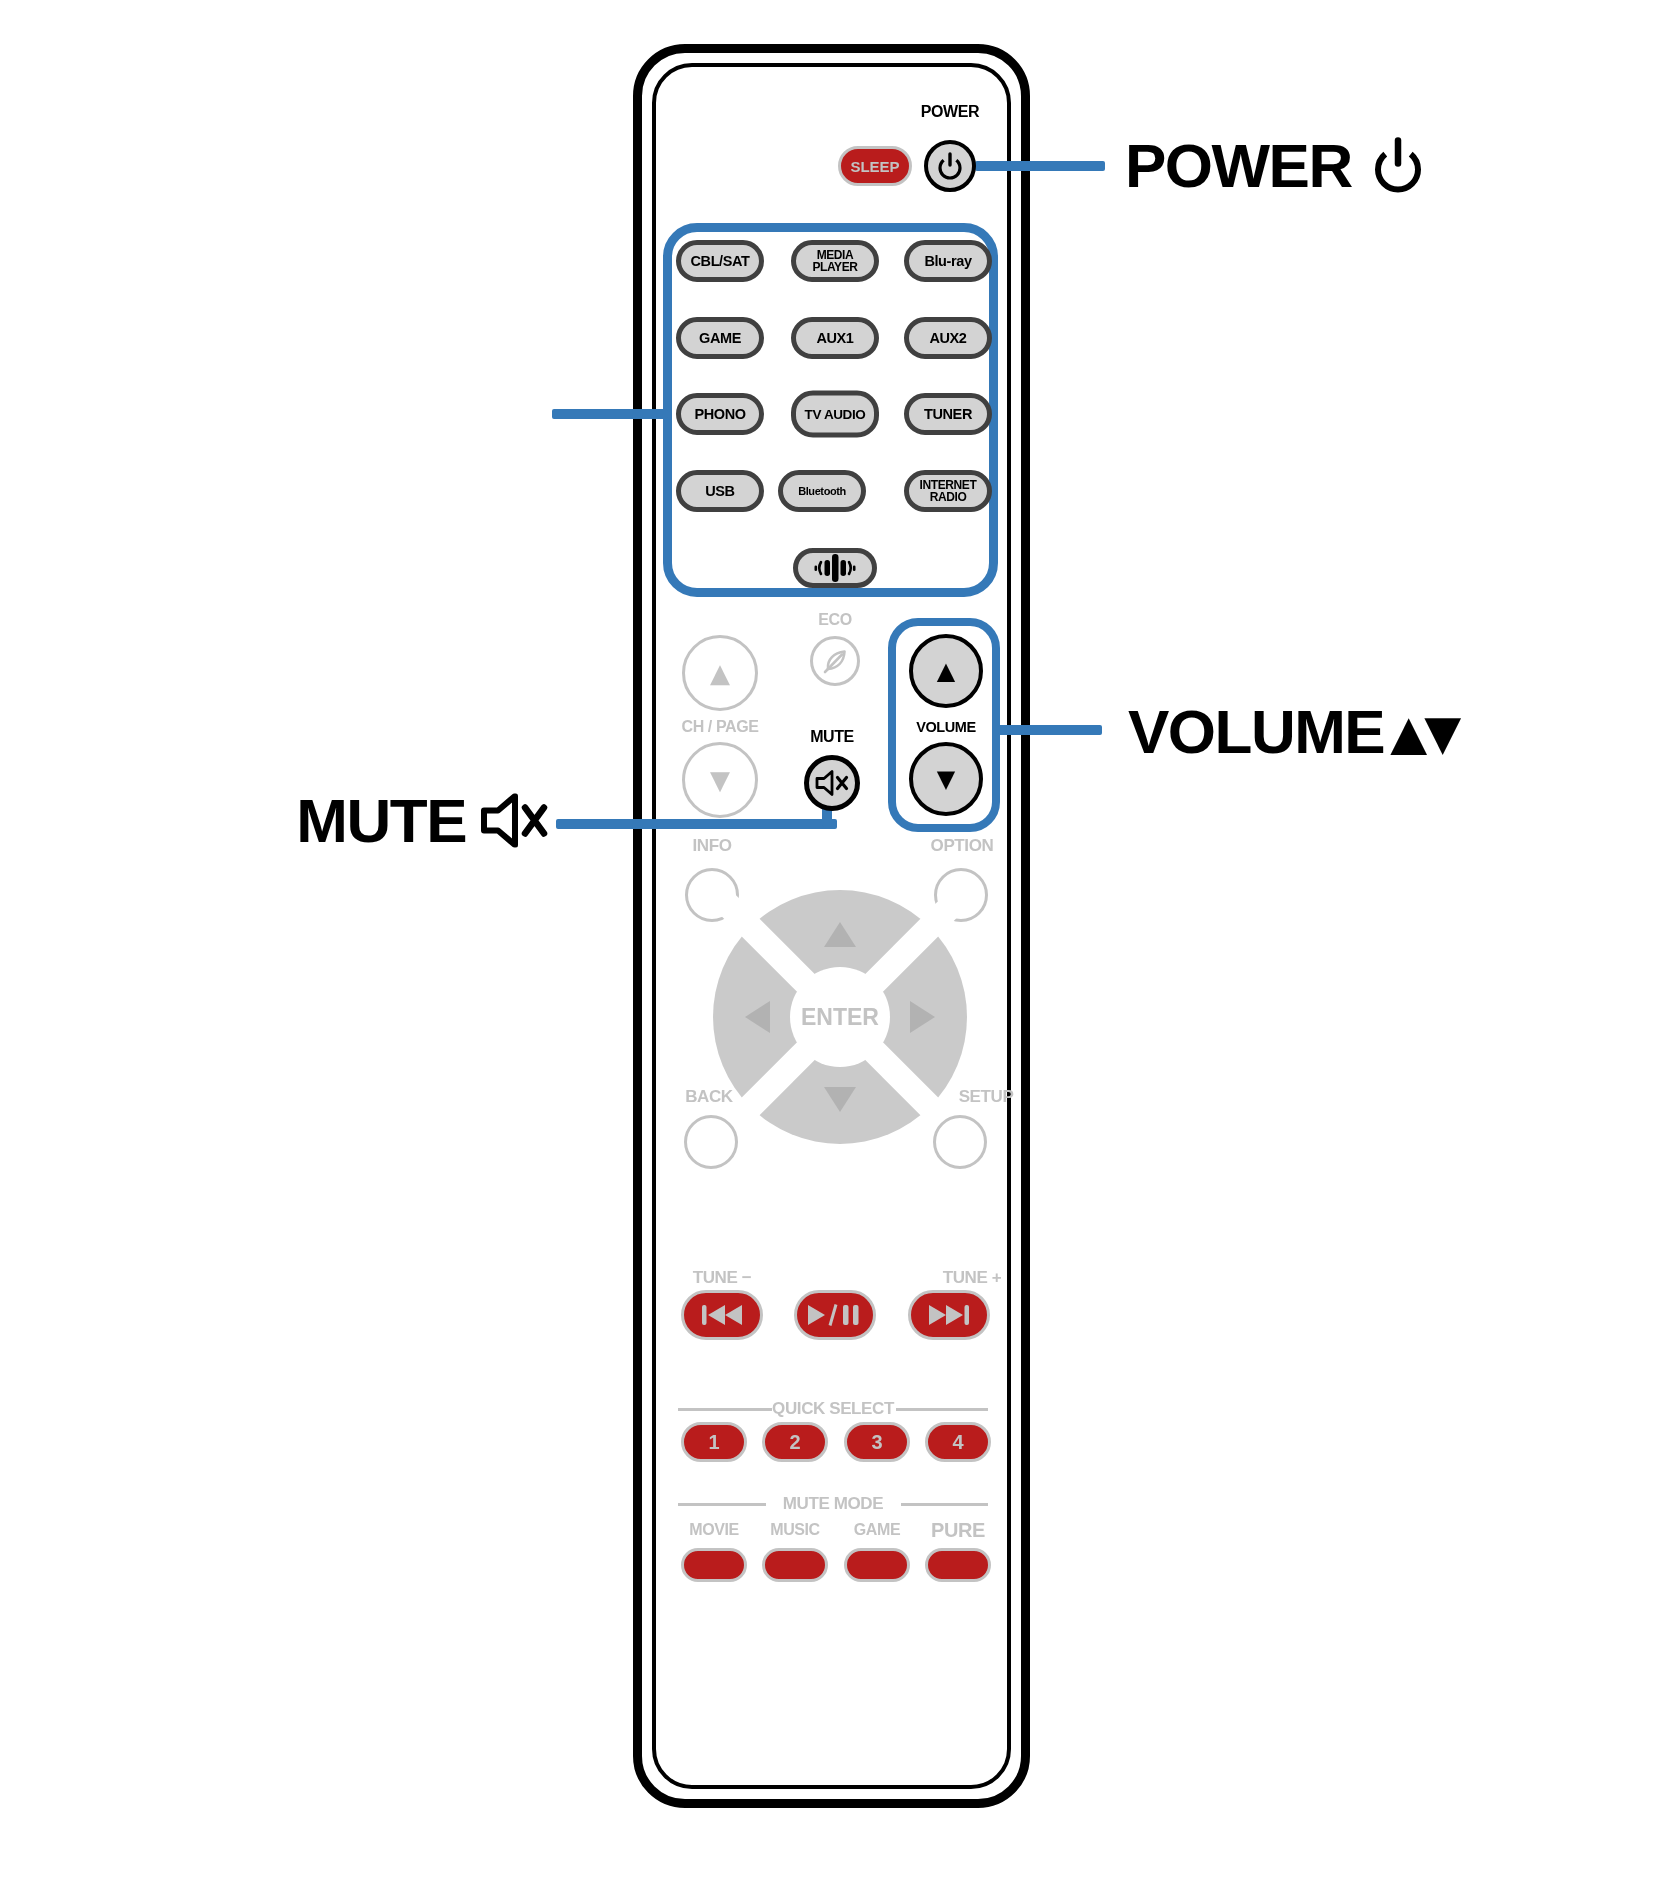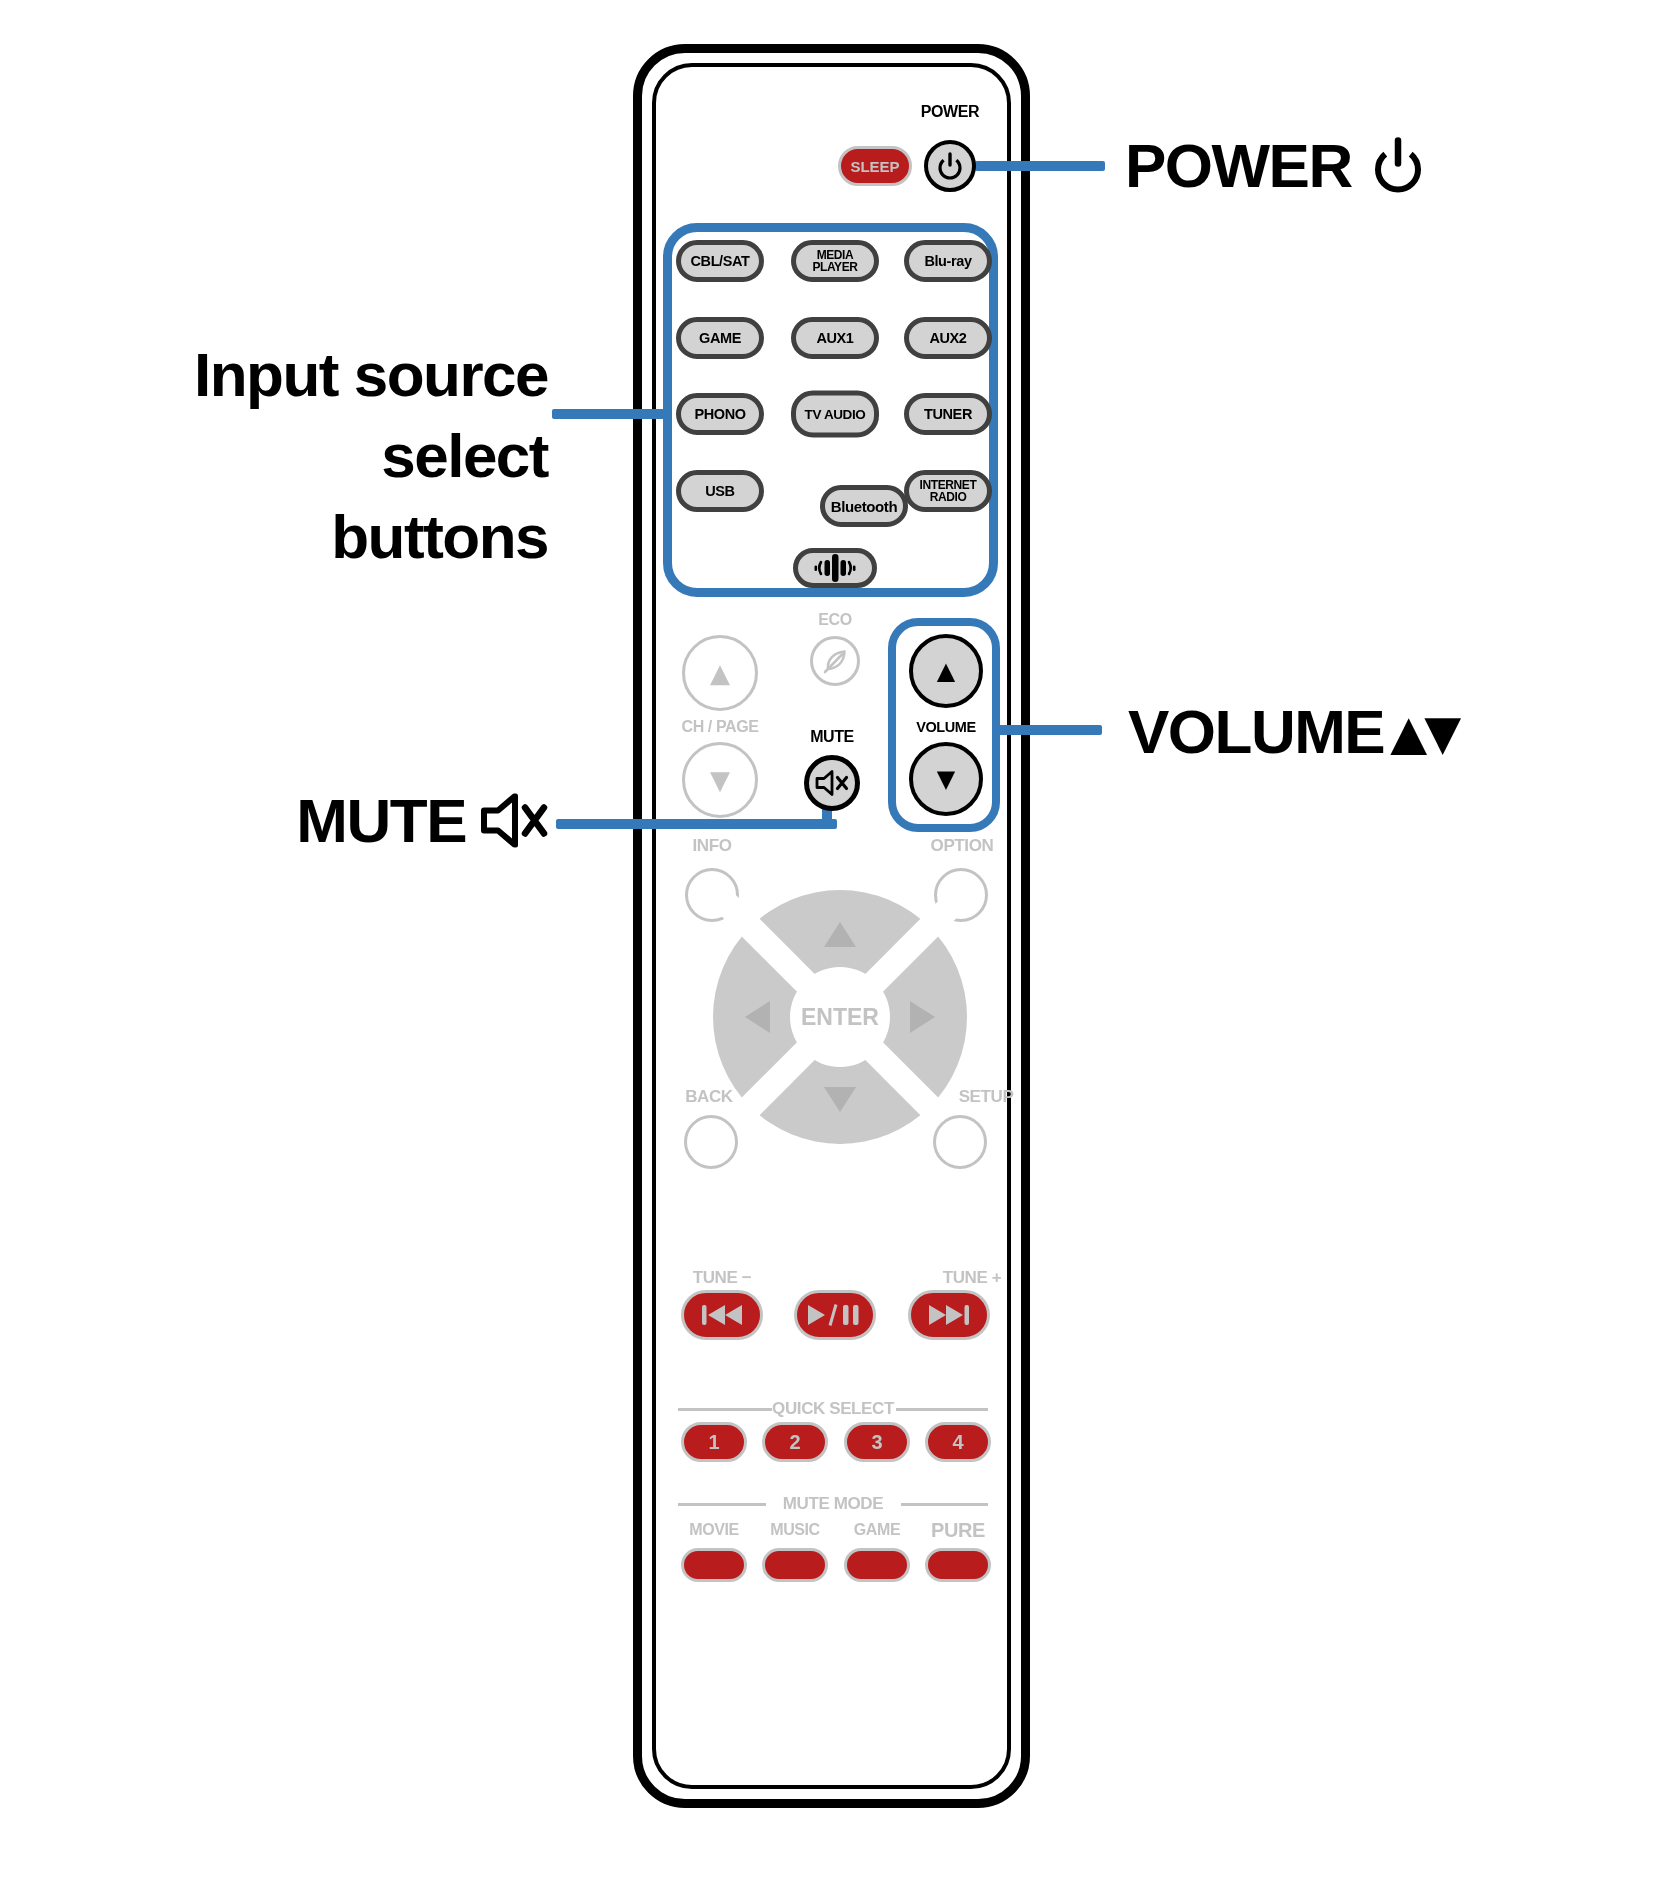--- a/index.html
+++ b/index.html
@@ -90,21 +90,21 @@
   <div class="ctr pill" style="left:835px;top:414px;width:88px;height:47px;font-size:13.5px;">
       <span>TV AUDIO</span>
     </div>
   <div class="ctr pill" style="left:948px;top:414px;width:88px;height:42px;font-size:14.5px;">
       <span>TUNER</span>
     </div>
 
   <div class="ctr pill" style="left:720px;top:491px;width:88px;height:42px;font-size:14.5px;">
       <span>USB</span>
     </div>
-  <div class="ctr pill" style="left:864px;top:491px;width:88px;height:42px;font-size:15px;margin-top:15px;">
+  <div class="ctr pill" style="left:822px;top:491px;width:88px;height:42px;font-size:11px;">
       <span>Bluetooth</span>
     </div>
   <div class="ctr pill small" style="left:948px;top:491px;width:88px;height:42px;">
       <span>INTERNET RADIO</span>
     </div>
 
   <div class="ctr pill" style="left:835px;top:568px;width:84px;height:40px;">
     <svg width="42" height="30" viewBox="0 0 42 30">
       <rect x="18" y="1" width="6.5" height="28" rx="3.2" fill="#000"></rect>
       <rect x="10.5" y="7" width="5.5" height="16" rx="2.7" fill="#000"></rect>
@@ -230,25 +230,20 @@
   <div class="ctr gpill" style="left:958px;top:1565px;width:66px;height:34px;border-radius:17px;"></div>
 
   <div class="co" style="left:1125px;top:165px;">
     <span>POWER</span>
     <svg style="margin-left:20px;" width="52" height="58" viewBox="0 0 52 58">
       <circle cx="26" cy="33" r="20" fill="none" stroke="#000" stroke-width="6" pathLength="100" stroke-dasharray="78 22" stroke-dashoffset="14"></circle>
       <line x1="26" y1="4" x2="26" y2="27" stroke="#000" stroke-width="6.5" stroke-linecap="round"></line>
     </svg>
   </div>
 
-  <div class="co-left" style="right:1117px;top:334px;">
-    <div>Input source</div>
-    <div>select</div>
-    <div>buttons</div>
-  </div>
 
   <div class="co" style="left:1128px;top:731px;">
     <span>VOLUME</span>
     <span class="tri" style="font-size:48px;margin-left:6px;letter-spacing:-3px;">
       <span>▲</span><span>▼</span>
     </span>
   </div>
 
   <div class="co" style="right:1117px;top:820px;transform:translateY(-50%);">
     <span>MUTE</span>

